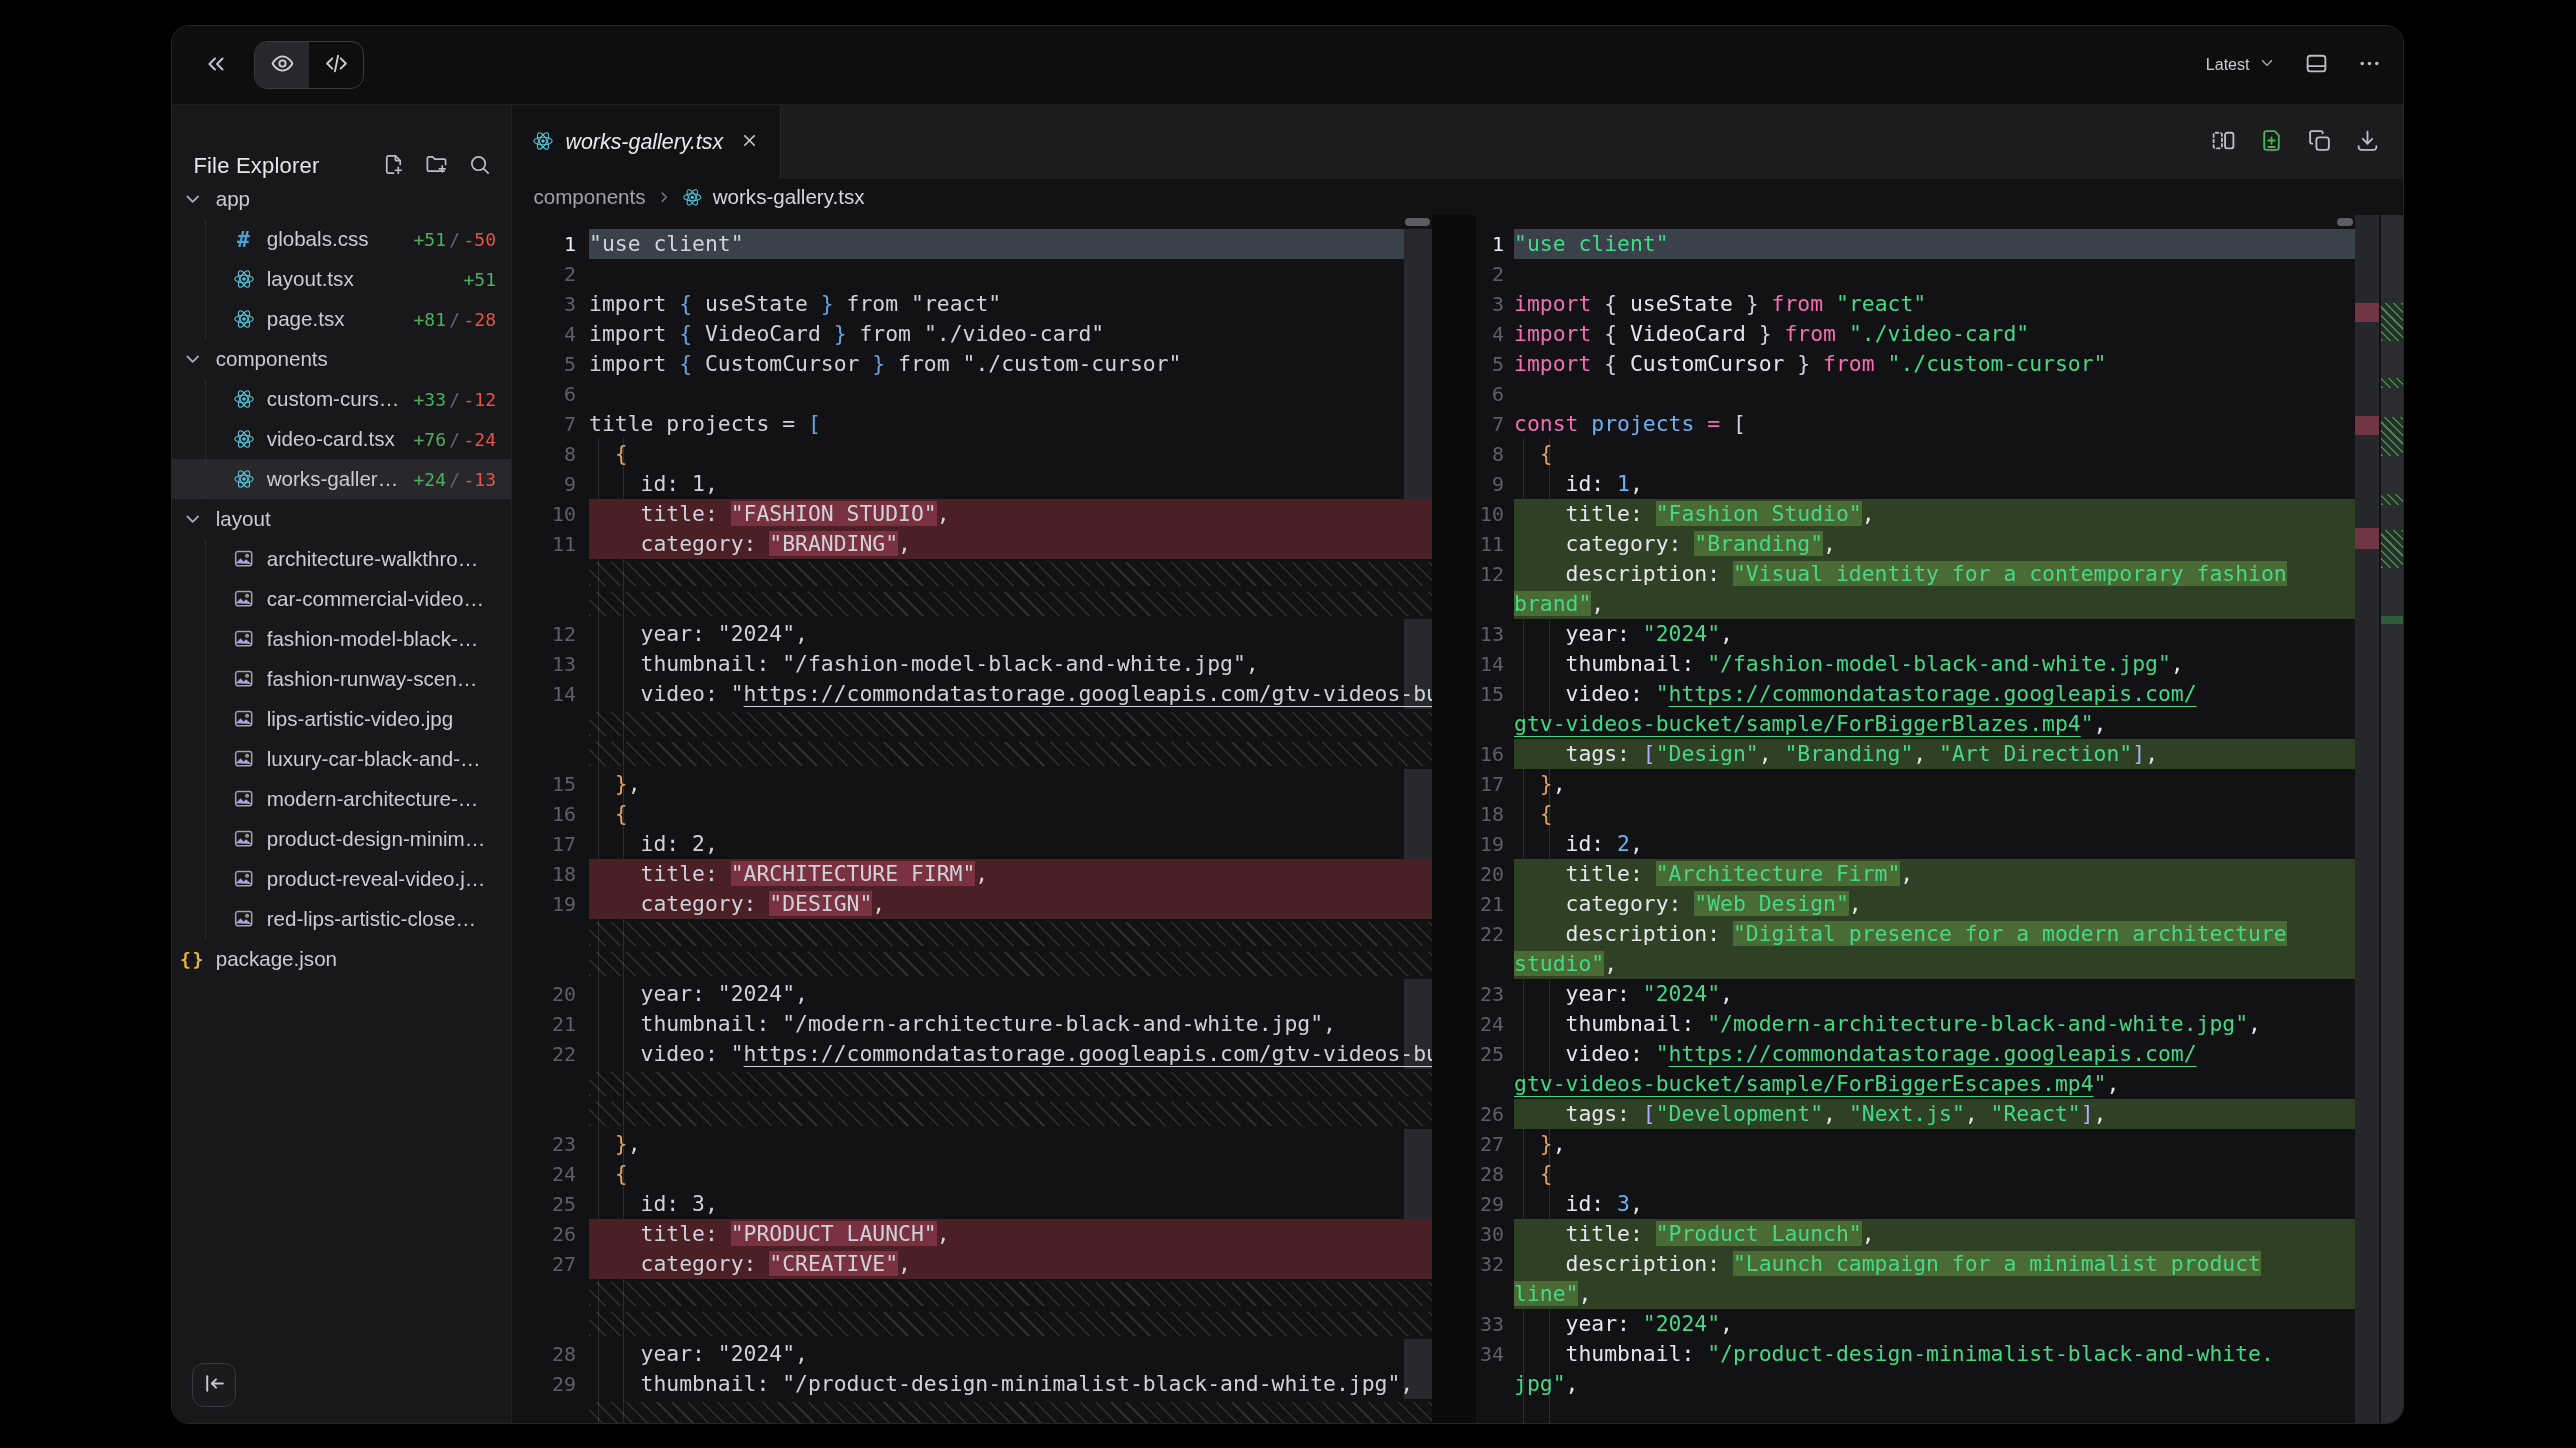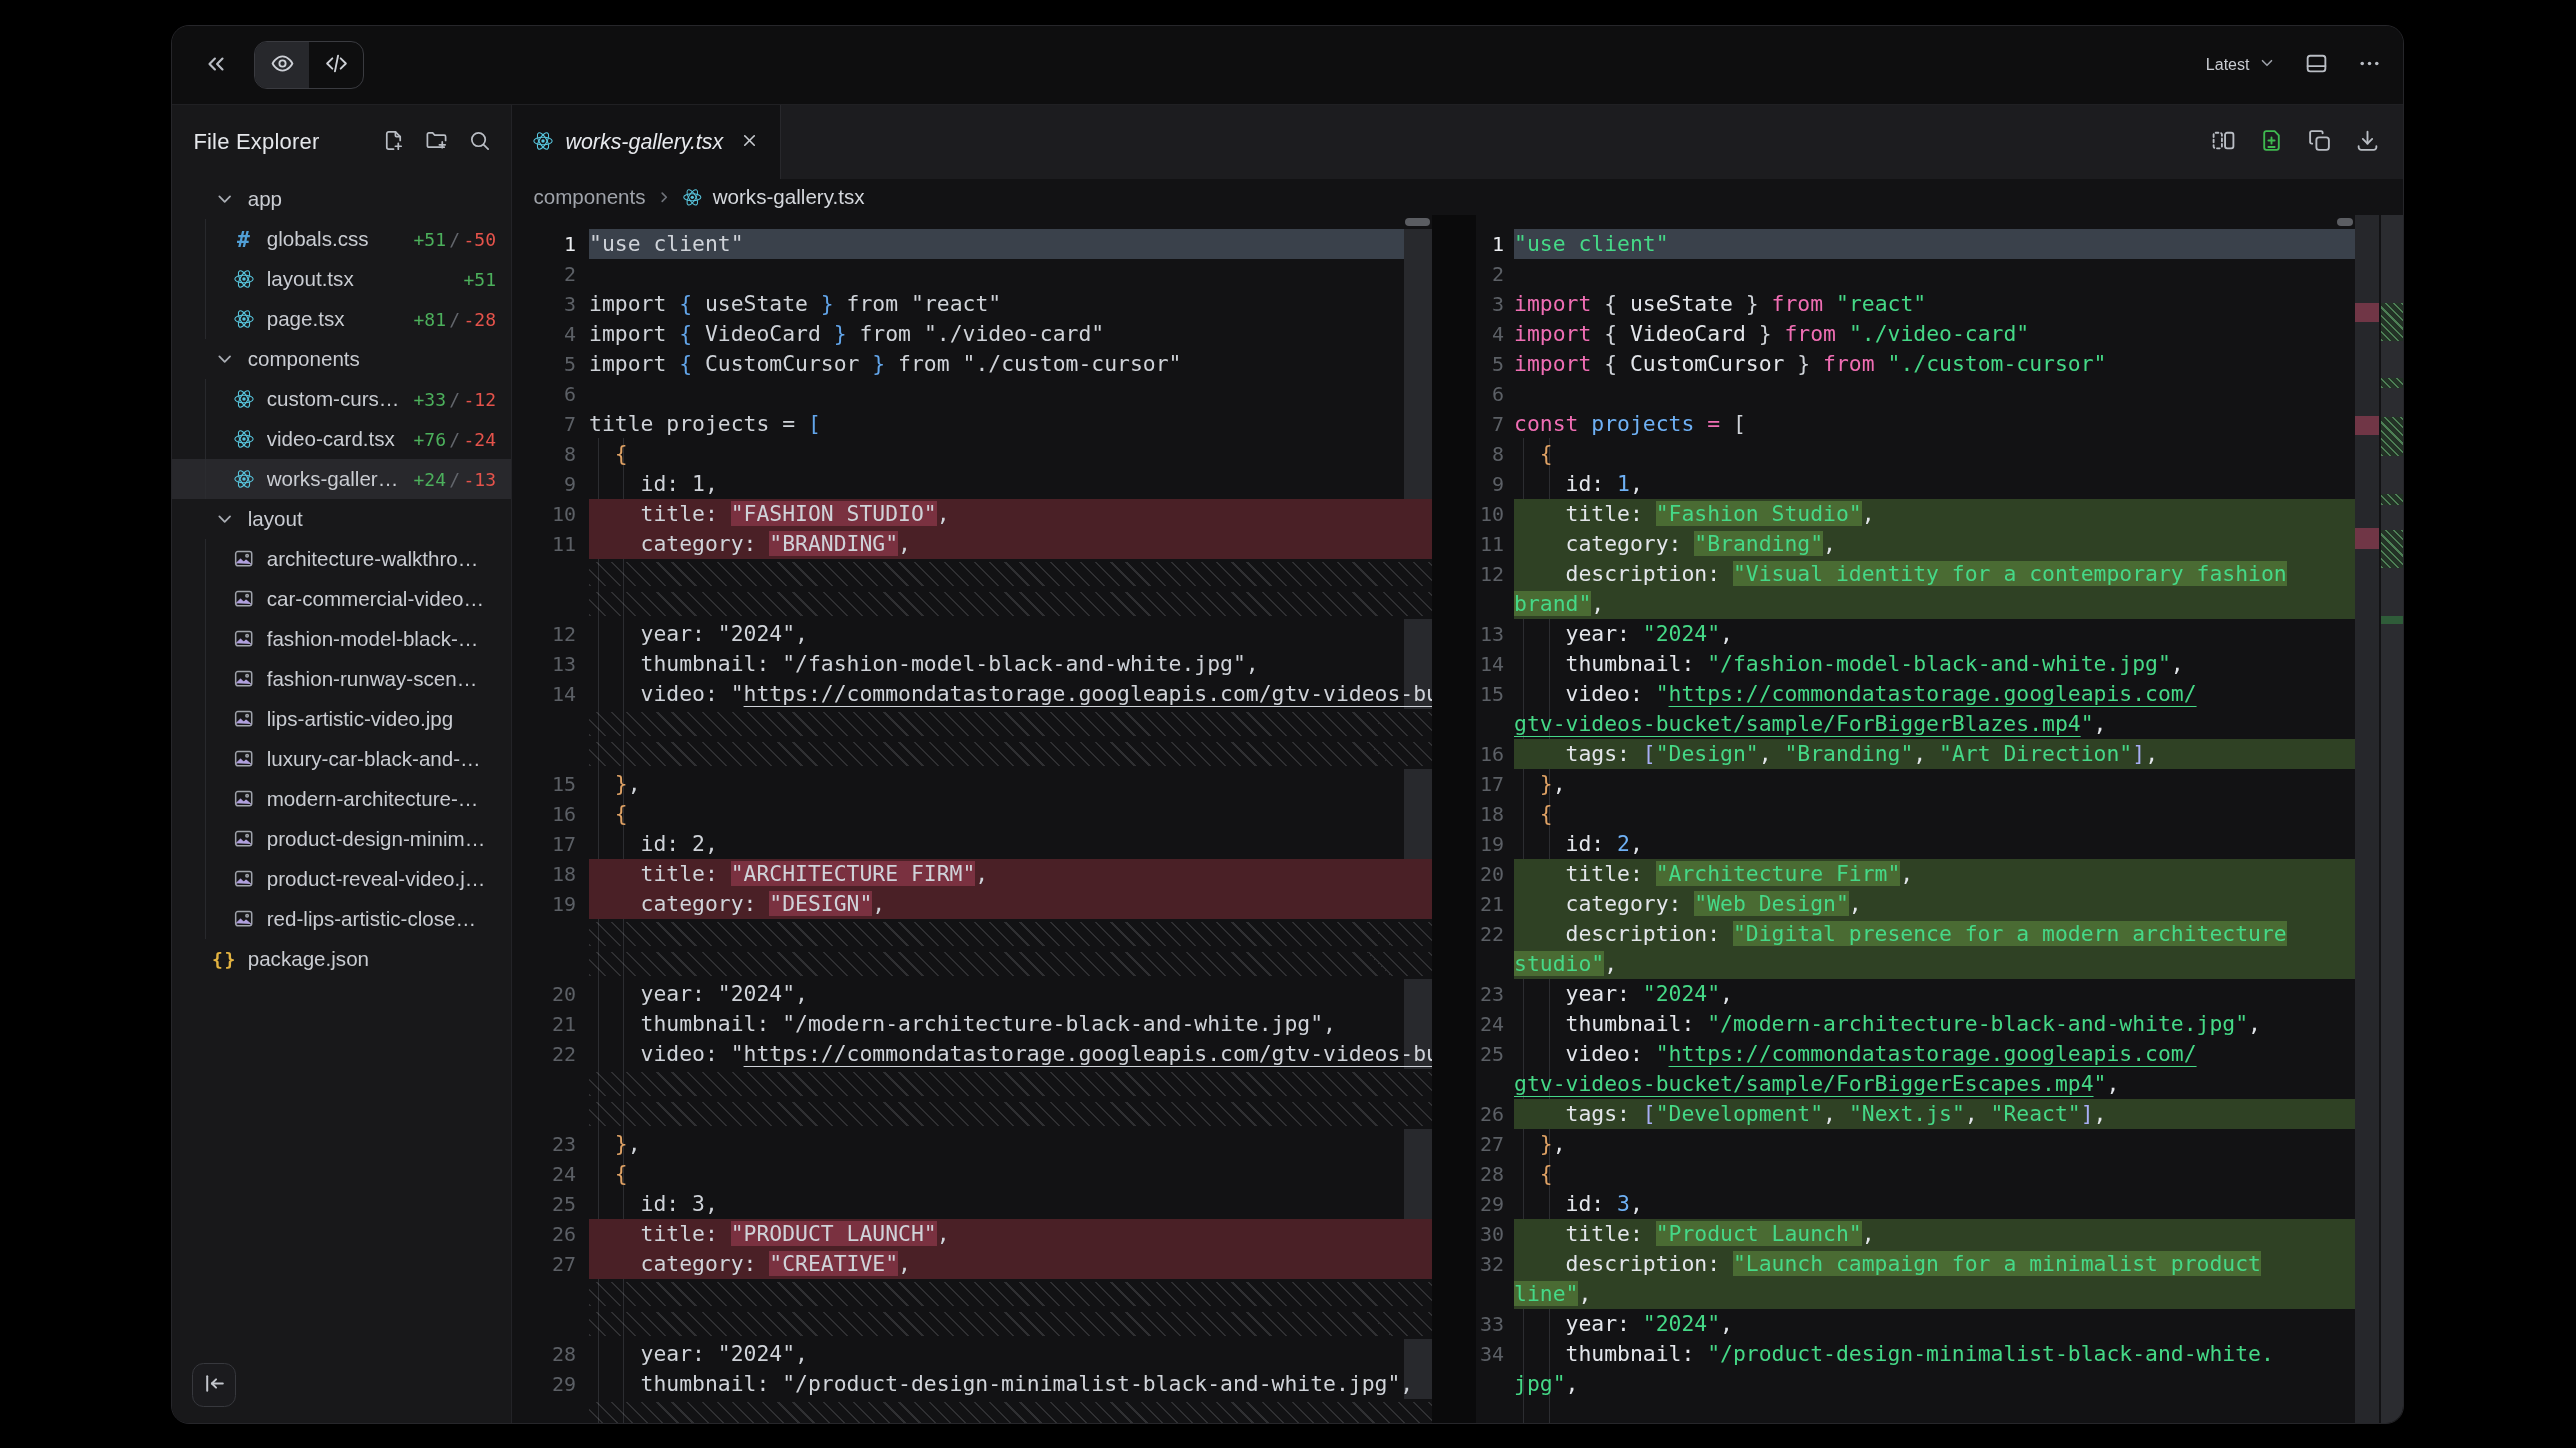--- a/index.html
+++ b/index.html
@@ -20,30 +20,30 @@
   .icon-btn{display:flex;align-items:center;justify-content:center;color:#b9bdc4;cursor:pointer;background:none;border:none}
   .toggle{margin-left:25px;display:flex;border:0.8px solid #3a3b40;border-radius:13px;overflow:hidden;height:48px}
   .toggle .seg{width:54px;display:flex;align-items:center;justify-content:center;color:#cdd0d6}
   .toggle .seg.on{background:#27282c}
   .topbar-right{margin-left:auto;display:flex;align-items:center;gap:28px}
   .latest{display:flex;align-items:center;gap:8.2px;color:#c9ccd2;font-size:16px;cursor:pointer}
   
   .body{flex:1;display:flex;min-height:0}
   .sidebar{width:340px;flex:0 0 auto;background:#18181a;border-right:0.8px solid #232327;
     display:flex;flex-direction:column;position:relative}
-  .sb-head{height:74px;flex:0 0 auto;display:flex;align-items:center;padding:0 20px 0 21.4px}
+  .sb-head{height:74px;flex:0 0 auto;display:flex;align-items:flex-end;padding:0 20px 0 21.4px}
   .sb-title{font-size:22px;color:#e5e7eb;letter-spacing:0.2px}
   .sb-actions{margin-left:auto;display:flex;gap:20px;color:#9a9ea6}
   .tree{flex:1;overflow:hidden}
   .item{height:40px;display:flex;align-items:center;color:#c9ccd2;font-size:20.6px;cursor:pointer;position:relative}
   .item.child{background-image:linear-gradient(#2c2d31,#2c2d31);background-size:0.8px 100%;
     background-position:33px 0;background-repeat:no-repeat}
   .item.selected{background-color:#28282c}
   .item .ic{display:flex;align-items:center;justify-content:center;width:25px;flex:0 0 25px;margin-right:10.7px}
-  .item.root{padding-left:40px}
+  .item.root{padding-left:8px}
   .item.child{padding-left:59px}
   .item .lbl{white-space:nowrap;overflow:hidden}
   .item .stats{margin-left:auto;padding-right:15px;font:18px "DejaVu Sans Mono",monospace;white-space:nowrap}
   .stats .a{color:var(--stat-add)} .stats .sep{color:#63666c;padding:0 3.3px} .stats .r{color:var(--stat-del)}
   .hashicon{color:var(--cssblue);font:bold 21.4px "DejaVu Sans Mono",monospace}
   .bracesicon{color:var(--braceorange);font:bold 18px "DejaVu Sans Mono",monospace;letter-spacing:1.6px}
   .sb-foot{position:absolute;left:20px;bottom:16.5px}
   .collapse-btn{width:44px;height:44px;border:0.8px solid #37383d;border-radius:11.5px;background:#1b1b1e;
     display:flex;align-items:center;justify-content:center;color:#c3c6cc;cursor:pointer}
   

